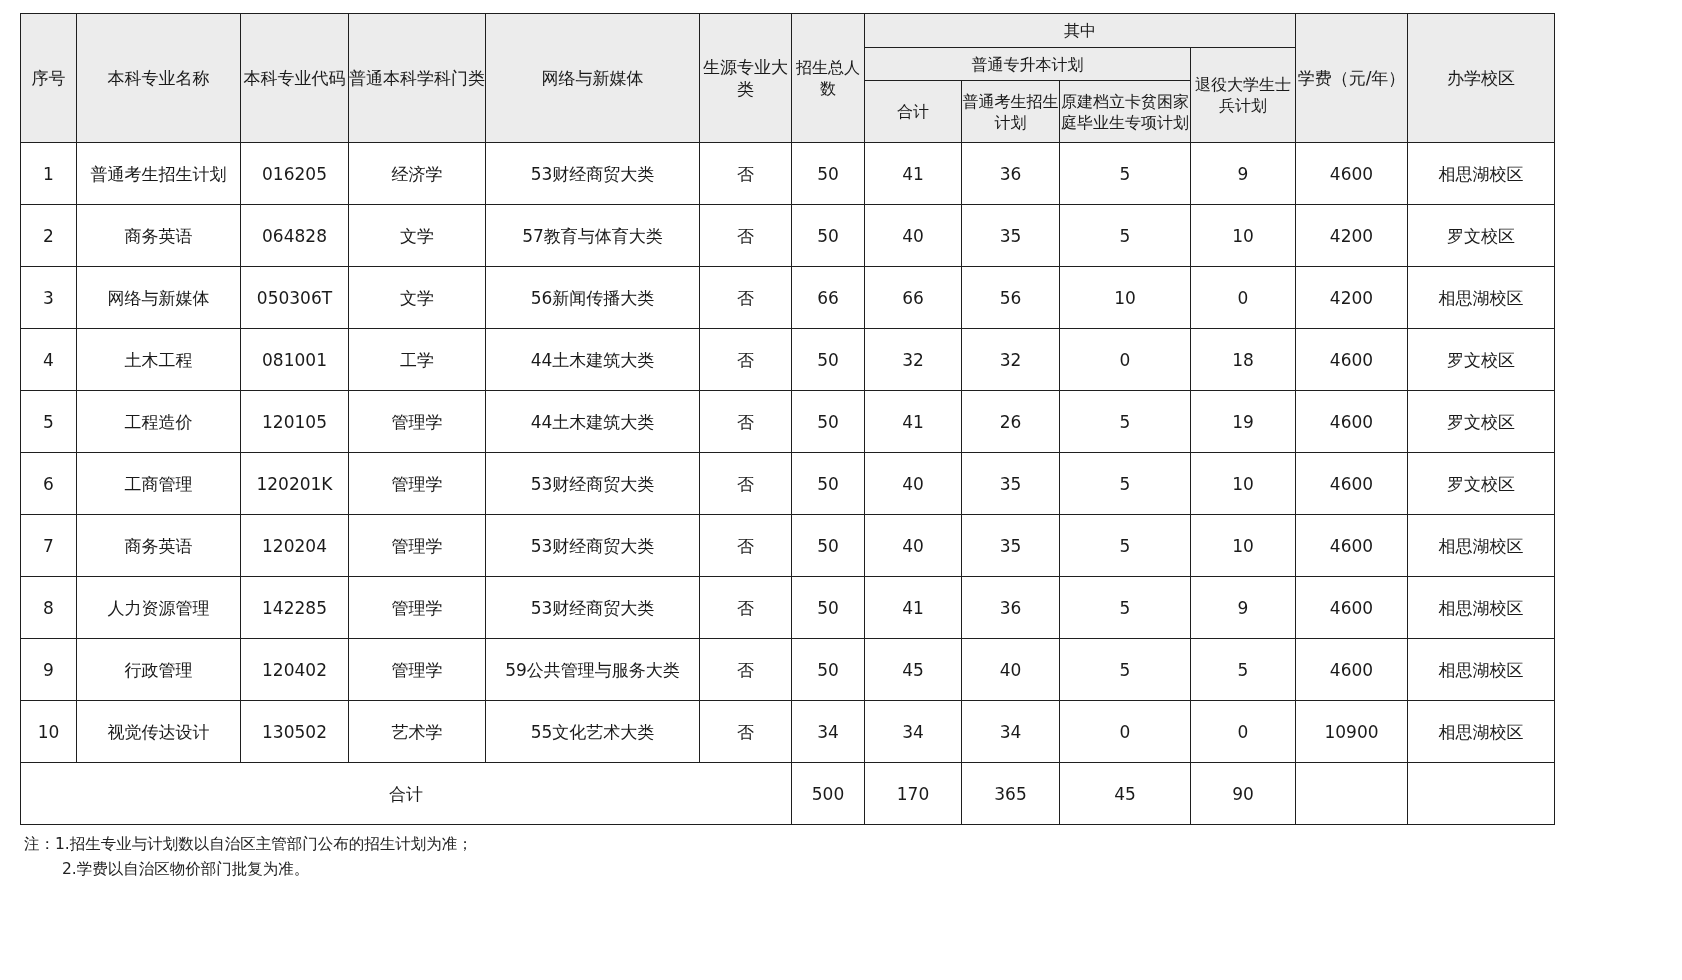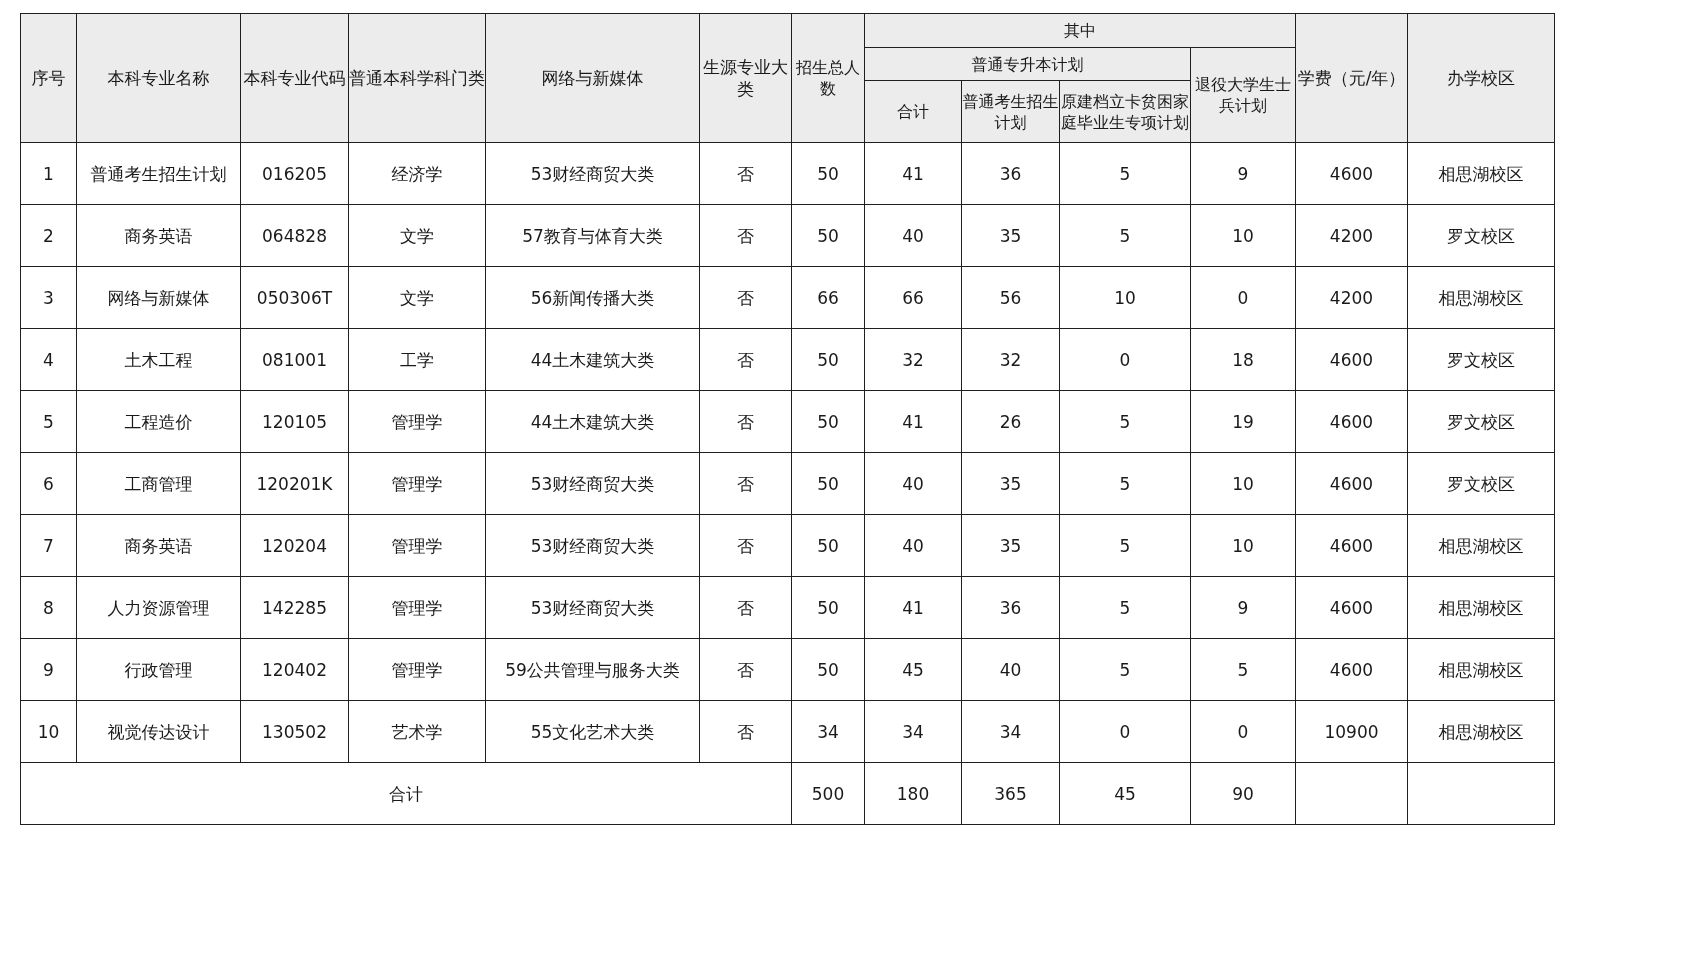--- a/index.html
+++ b/index.html
@@ -206,25 +206,27 @@
           <td>34</td>
           <td>34</td>
           <td>0</td>
           <td>0</td>
           <td>10900</td>
           <td>相思湖校区</td>
         </tr>
         <tr class="total">
           <td colspan="6">合计</td>
           <td>500</td>
-          <td>180</td>
+          <td>170</td>
           <td>365</td>
           <td>45</td>
           <td>90</td>
           <td></td>
           <td></td>
         </tr>
       </tbody>
 </table>
 </div>
 
 <div class="notes">
+  <div>注：1.招生专业与计划数以自治区主管部门公布的招生计划为准；</div>
+  <div class="l2">2.学费以自治区物价部门批复为准。</div>
 </div>
 
 </body></html>

